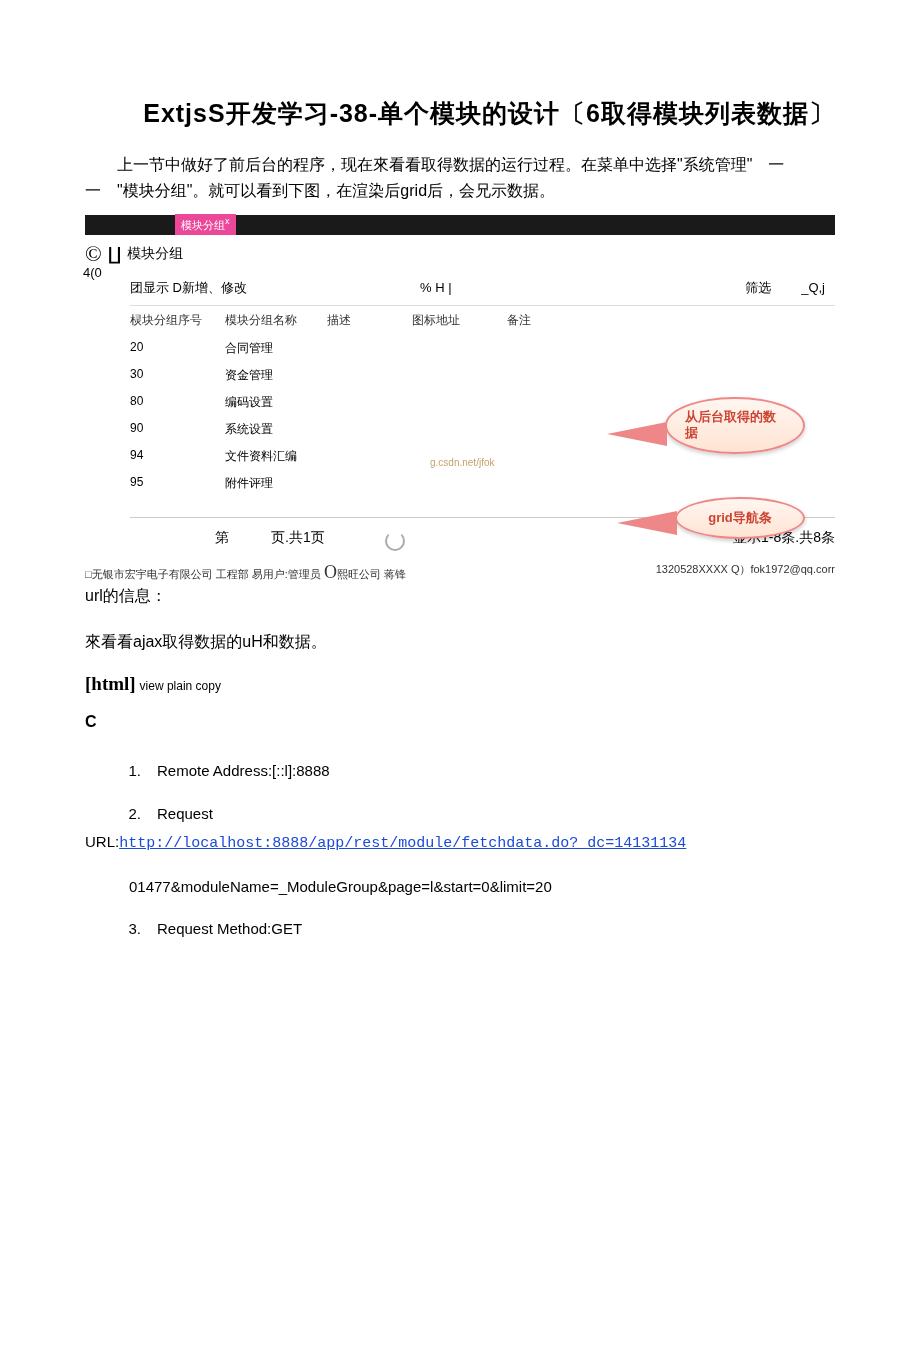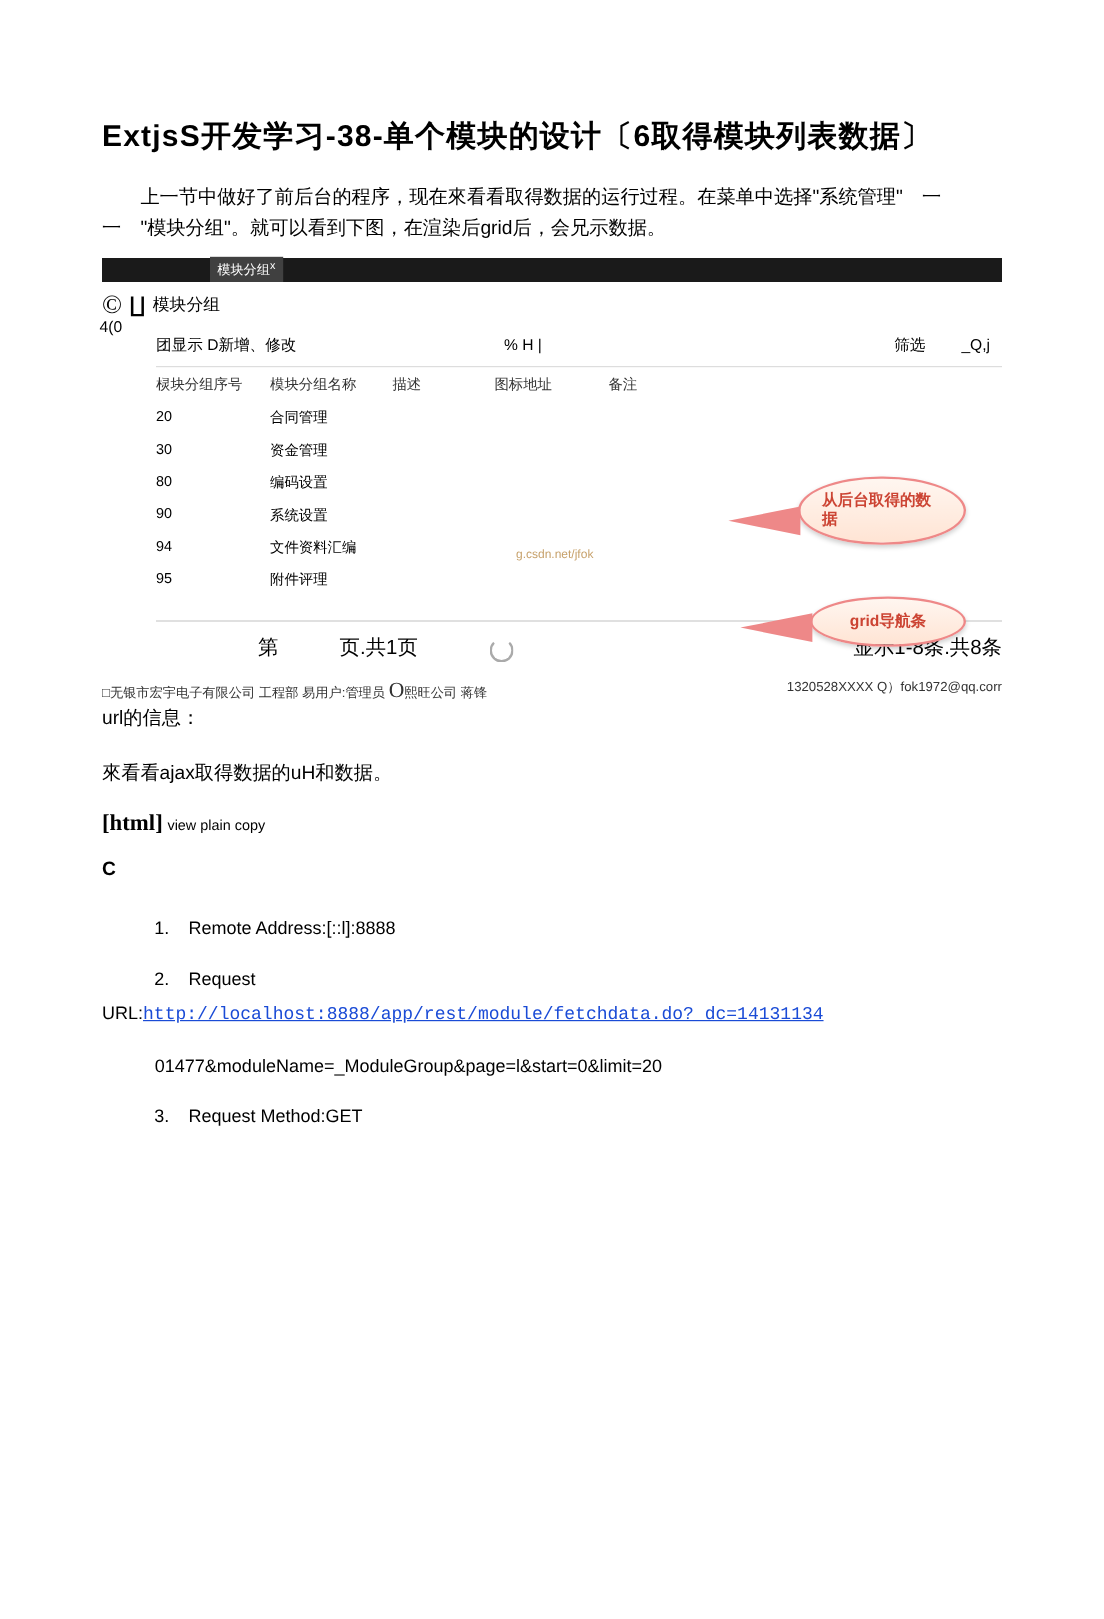--- a/index.html
+++ b/index.html
@@ -1,20 +1,20 @@
 <!DOCTYPE html>
 <html><head>
 <meta charset="utf-8">
 <style>
 body{margin:0;padding:0;font-family:"Microsoft YaHei","SimSun",Arial,sans-serif;background:#fff;color:#000}
 .page{width:920px;margin:0 auto;padding:80px 85px 40px;box-sizing:border-box}
-.title{font-size:25px;text-align:left;margin-bottom:22px;letter-spacing:1px}
+.title{font-size:25px;text-align:right;margin-bottom:22px;letter-spacing:1px}
 .para{font-size:16px;line-height:1.65;text-indent:2em;margin:0 0 10px}
 .tabbar{background:#1a1a1a;height:20px;margin-top:8px;display:flex;align-items:center}
-.tab{background:#404040;color:#fff;font-size:11px;padding:2px 6px;margin-left:90px}
+.tab{background:#ec4899;color:#fff;font-size:11px;padding:2px 6px;margin-left:90px}
 .tab sup{font-size:9px}
 .row2{display:flex;align-items:center;margin-top:6px}
 .sym{font-family:"Times New Roman",serif;font-size:22px;margin-right:6px}
 .grp{font-size:14px}
 .grid-wrap{position:relative;margin-left:45px}
 .toolbar{display:flex;align-items:center;font-size:13px;padding:12px 0 8px;border-bottom:1px solid #ddd}
 .toolbar .left{flex:0 0 290px}
 .toolbar .mid{flex:0 0 200px}
 .toolbar .filter{margin-left:auto;margin-right:30px}
 .hdr{display:flex;font-size:12px;padding:6px 0;color:#333}
@@ -25,21 +25,21 @@
 .c5{width:60px}
 .rows .lrow{display:flex;font-size:12px;padding:5px 0}
 .callout{position:absolute;right:30px}
 .bubble{border:2px solid #e88;background:linear-gradient(#fff6f0,#ffe4d4);border-radius:50%/50%;color:#c43;font-size:13px;font-weight:bold;padding:10px 18px;box-shadow:0 2px 4px rgba(0,0,0,.2)}
 .tail{width:0;height:0;border-top:12px solid transparent;border-bottom:12px solid transparent;border-right:60px solid #e88;position:absolute}
 .bub1{top:130px}
 .bub1 .tail{left:-58px;top:25px}
 .bub2{top:230px}
 .bub2 .tail{left:-58px;top:14px}
 .wm{position:absolute;left:300px;top:190px;color:#a16207;font-size:10px;font-family:Liberation Sans, sans-serif;opacity:.6}
-.pager{display:flex;align-items:center;font-size:17px;padding:10px 0 8px;border-top:1px solid #ccc;margin-top:20px}
+.pager{display:flex;align-items:center;font-size:14px;padding:10px 0 8px;border-top:1px solid #ccc;margin-top:20px}
 .pager .pleft{margin-left:85px}
 .pager .pright{margin-left:auto}
 .refresh{display:inline-block;width:16px;height:16px;border:2px solid #aaa;border-top-color:transparent;border-radius:50%;margin-left:60px;position:relative;top:3px}
 .statusbar{font-size:11px;color:#333;padding:6px 0 0;display:flex}
 .statusbar .sright{margin-left:auto}
 .big-o{font-family:"Times New Roman",serif;font-size:18px}
 .after-text{font-size:16px;line-height:1.65;margin:20px 0 0}
 .code-label{margin:18px 0 8px;font-size:14px}
 .code-label b{font-family:Liberation Serif, serif;font-size:19px}
 .code-label span{font-size:12px}

